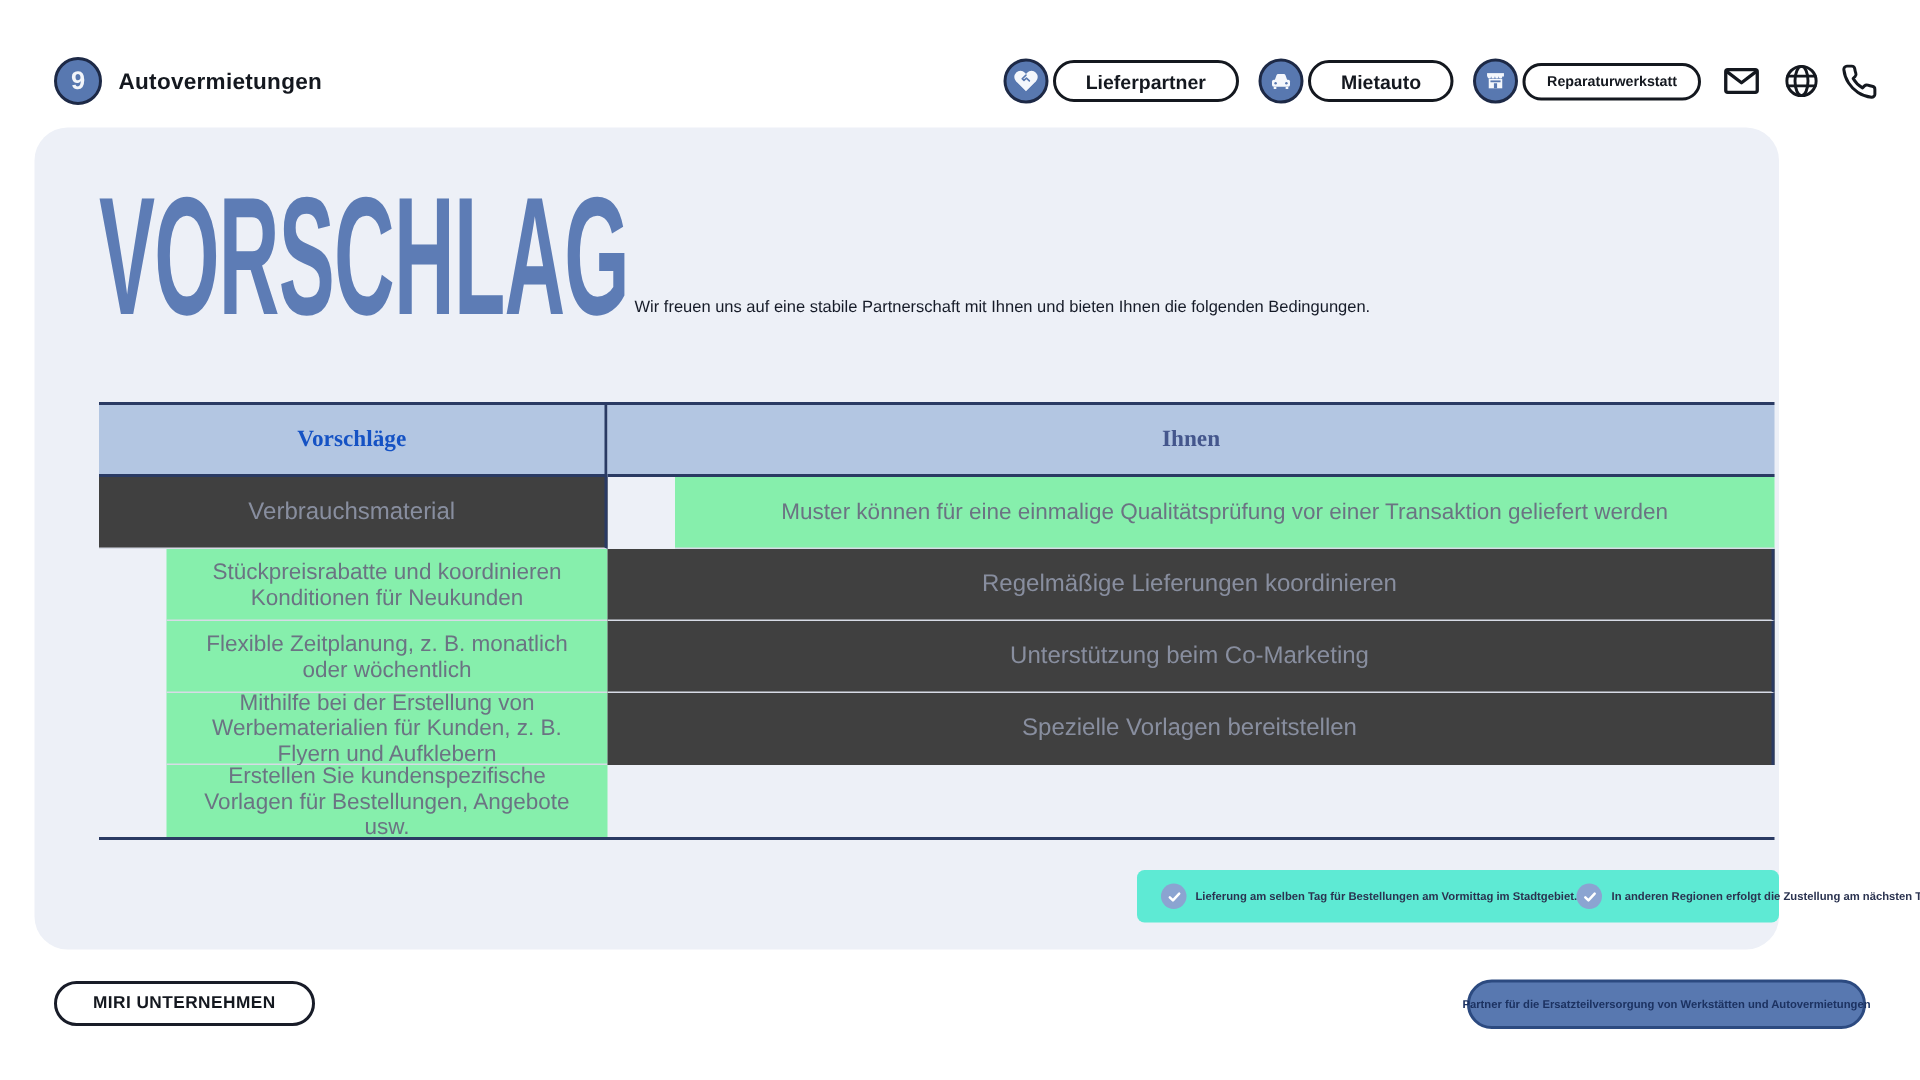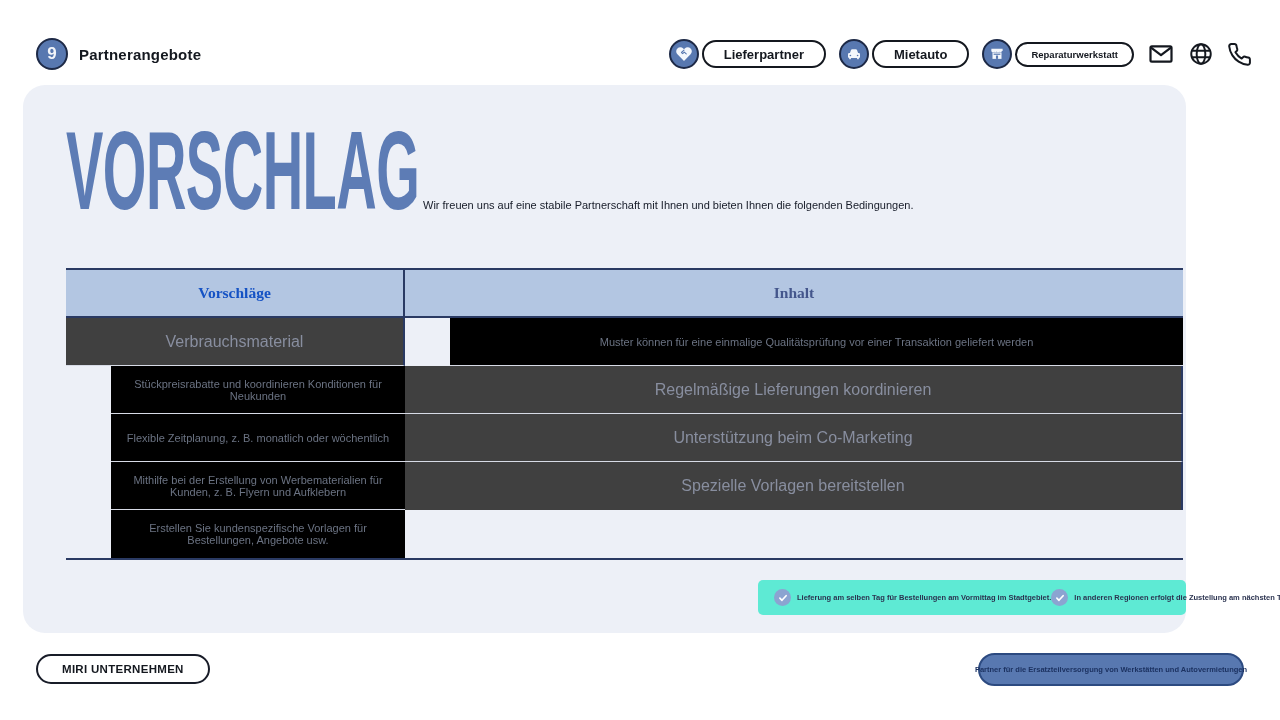--- a/index.html
+++ b/index.html
@@ -37,21 +37,21 @@
   
   .table { position:absolute; left:43px; top:183px; width:1117px;
     display:grid; grid-template-columns:339px 1fr;
     border-top:2px solid #2a3a63; border-bottom:2px solid #2a3a63; }
   .cell { display:flex; align-items:center; justify-content:center; text-align:center; padding:0 14px; }
   .th { height:48px; background:#b3c6e2; font-weight:700; font-size:15.5px;font-family:Liberation Serif, serif; }
   .th-left { color:#1552c4; border-right:2px solid #2a3a63; border-bottom:2px solid #2a3a63; }
   .th-right { color:#44568c; border-bottom:2px solid #2a3a63; }
   .td { height:48px; font-size:14px; border-bottom:1px solid #d7dbe6; }
   .td-left { background:#404040; color:#888e9f; border-right:2px solid #2a3a63; font-size:16px; }
-  .td-right { background:#000000; color:#6b7383; font-size:11px;margin-left:45px; }
+  .td-right { background:#86efac; color:#6b7383; font-size:15px;margin-left:45px; }
 
   
   .notes { position:absolute; left:735px; top:495px; width:428px; height:35px;
     background:#5eead4; border-radius:5px; display:flex; align-items:center;
     justify-content:space-between; padding:0 16px; }
   .note { display:flex; align-items:center; gap:6px; }
   .check-circle { width:17px; height:17px; border-radius:50%; background:#8ba4d1;
     display:flex; align-items:center; justify-content:center; flex:0 0 auto; }
   .note-text { font-size:7.5px; font-weight:600; color:#2b3350; white-space:nowrap; }
 
@@ -70,21 +70,21 @@
 </head>
 <body>
 
 <div class="page">
 
   <div class="topbar">
     <div class="brand">
       <div class="badge-circle">
         <span>9</span>
       </div>
-      <div class="brand-title">Partnerangebote</div>
+      <div class="brand-title">Autovermietungen</div>
     </div>
 
     <div class="nav">
 
       <div class="nav-group">
         <div class="icon-circle">
           <svg width="18" height="18" viewBox="0 0 24 24">
             <path d="M20.8 4.6a5.5 5.5 0 0 0-7.8 0L12 5.7l-1-1.1a5.5 5.5 0 0 0-7.8 7.8l1 1L12 21.2l7.8-7.8 1-1a5.5 5.5 0 0 0 0-7.8z" fill="#f4f7fc"></path>
             <path d="M12 6.8 8.6 10l1.6 1.5 2.2-2 2.6 2.4" stroke="#5878b0" stroke-width="1.4" fill="none" stroke-linecap="round" stroke-linejoin="round"></path>
           </svg>
@@ -148,21 +148,21 @@
       </div>
     </div>
   </div>
 
   <div class="card">
     <div class="big-title">VORSCHLAG</div>
     <div class="subtitle">Wir freuen uns auf eine stabile Partnerschaft mit Ihnen und bieten Ihnen die folgenden Bedingungen.</div>
 
     <div class="table">
       <div class="cell th th-left">Vorschläge</div>
-      <div class="cell th th-right">Inhalt</div>
+      <div class="cell th th-right">Ihnen</div>
 
       <div class="cell td td-left">Verbrauchsmaterial</div>
       <div class="cell td td-right">Muster können für eine einmalige Qualitätsprüfung vor einer Transaktion geliefert werden</div>
 
       <div class="cell td td-right">Stückpreisrabatte und koordinieren Konditionen für Neukunden</div>
 
       <div class="cell td td-left">Regelmäßige Lieferungen koordinieren</div>
       <div class="cell td td-right">Flexible Zeitplanung, z. B. monatlich oder wöchentlich</div>
 
       <div class="cell td td-left">Unterstützung beim Co-Marketing</div>

